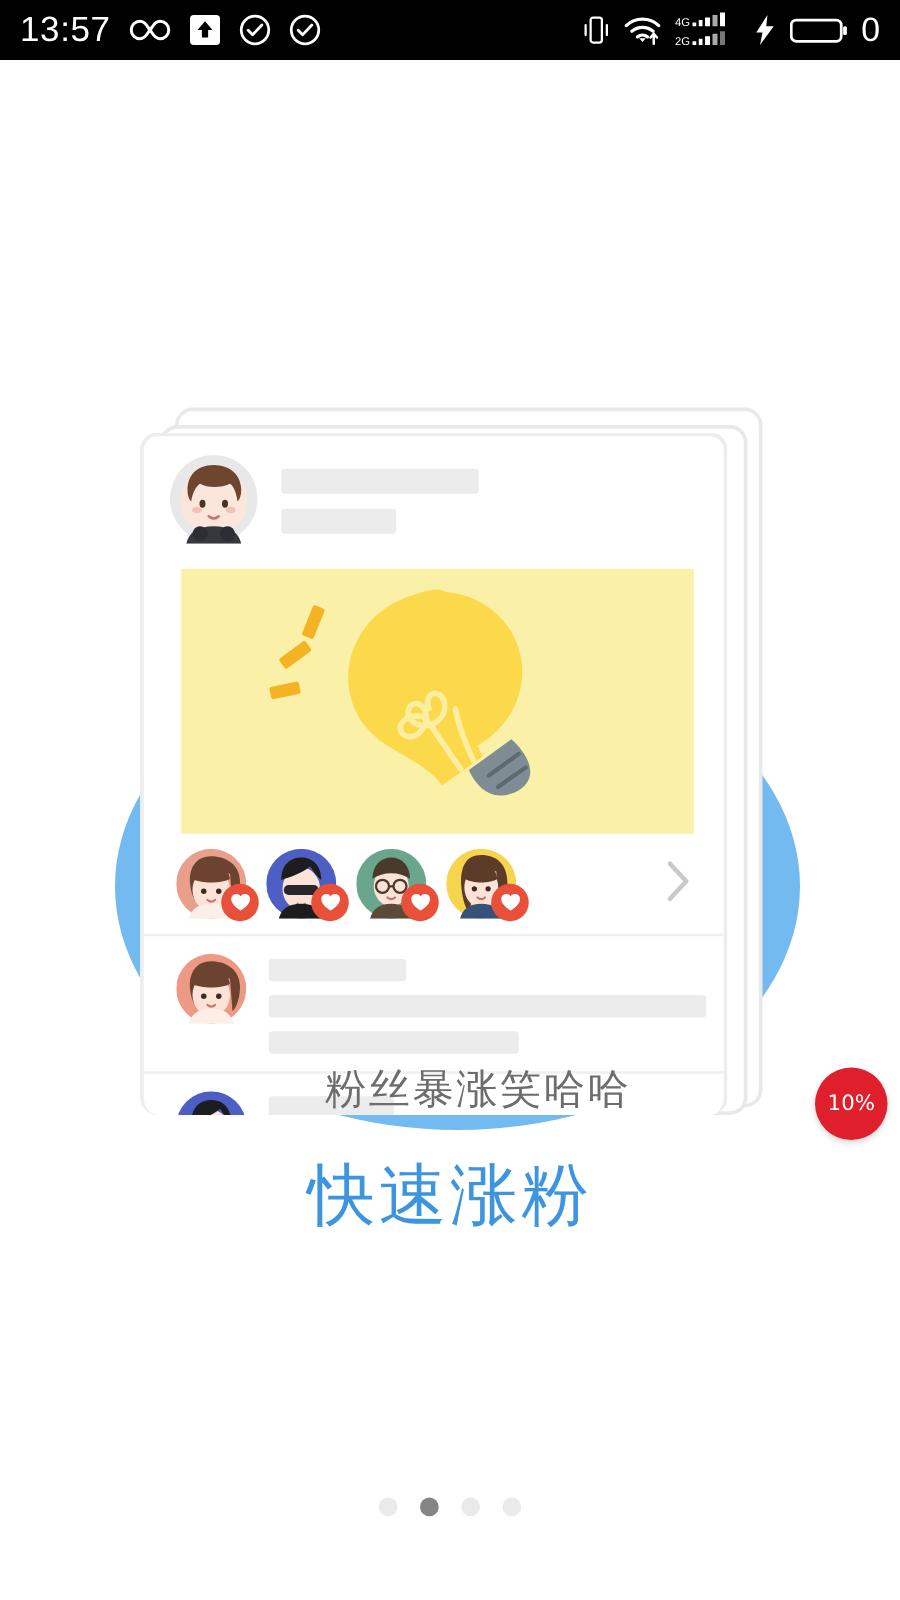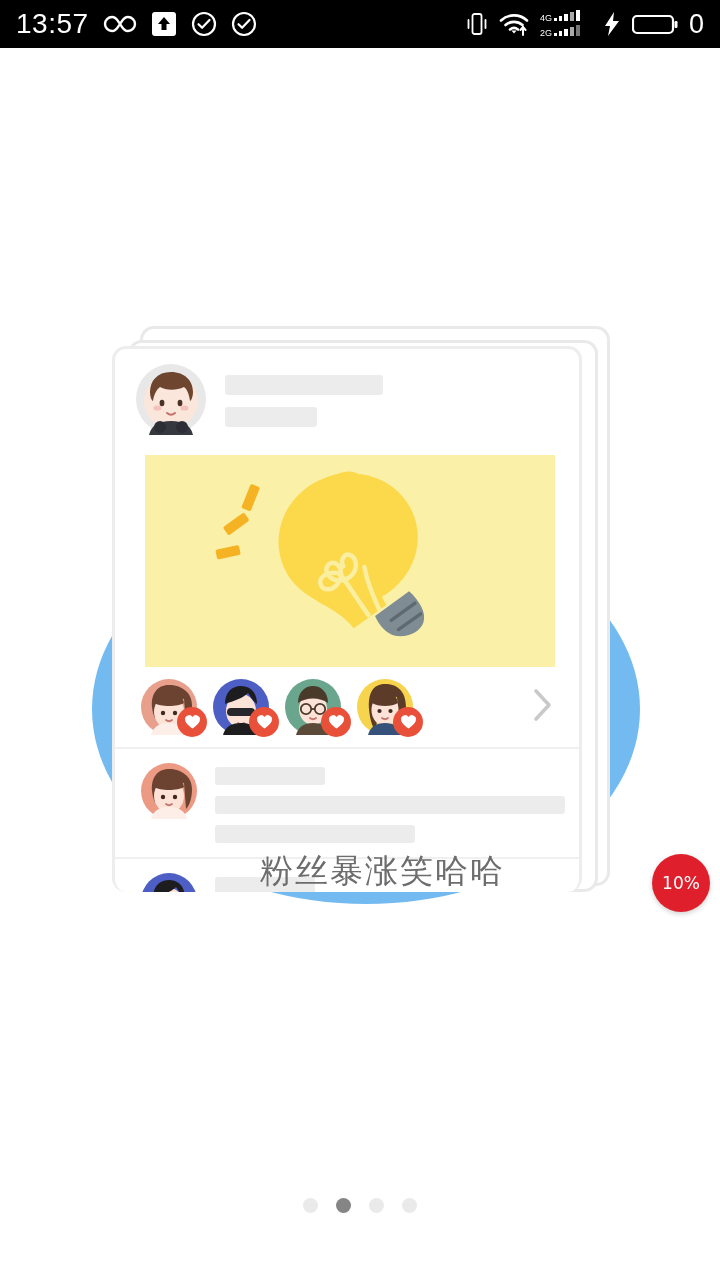--- a/index.html
+++ b/index.html
@@ -357,20 +357,21 @@
       </div>
     </div>
 
     <div id="badge-10">
       <span>10%</span>
     </div>
   </div>
 
   <div id="captions">
     <div id="subtitle">粉丝暴涨笑哈哈</div>
+    <div id="headline">快速涨粉</div>
   </div>
 
   <div id="dots">
     <span class="dot"></span>
     <span class="dot active"></span>
     <span class="dot"></span>
     <span class="dot"></span>
   </div>
 
 </div>

